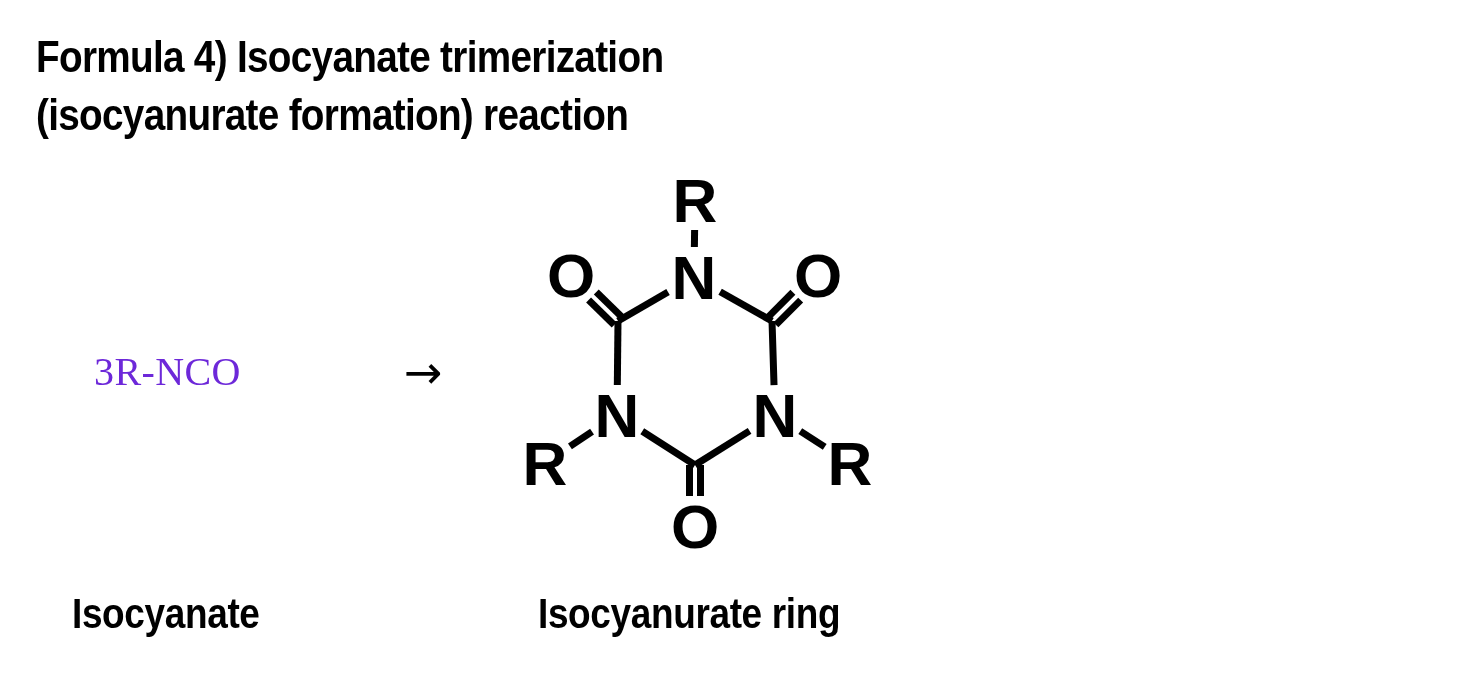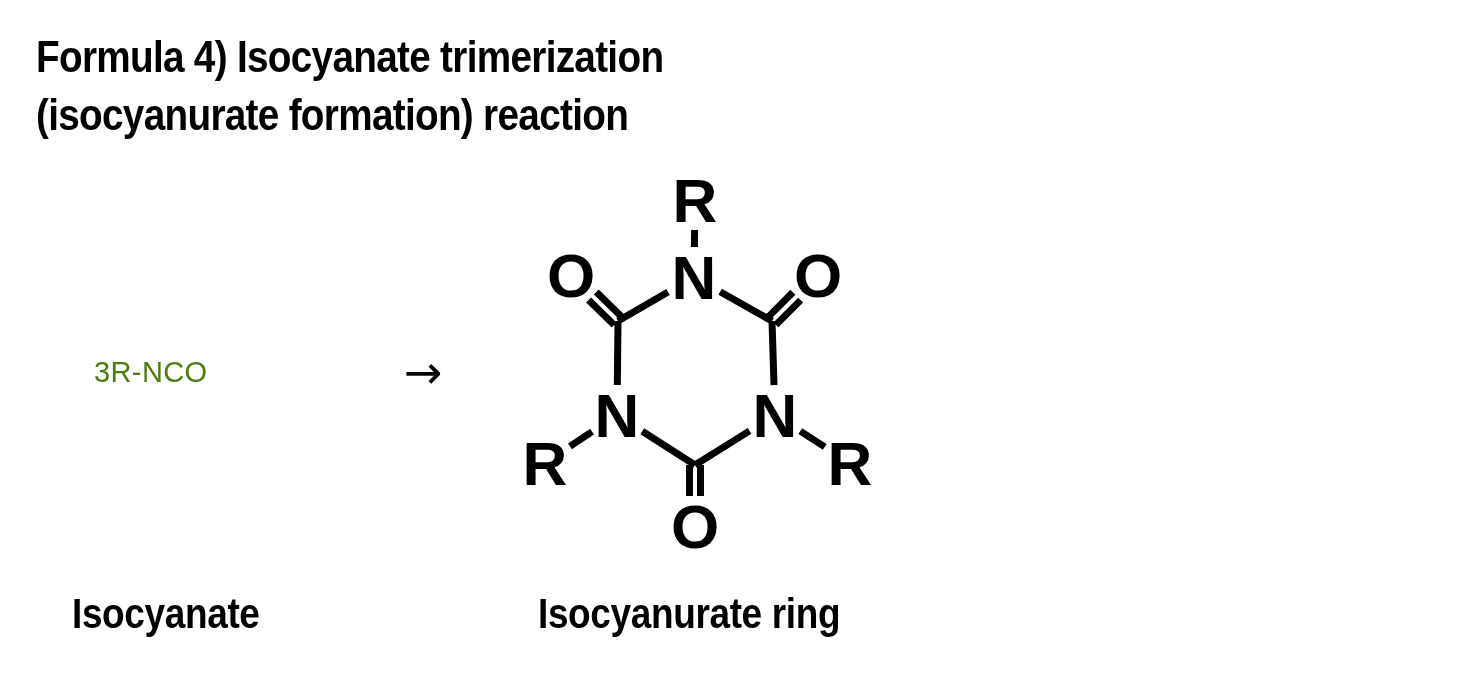--- a/index.html
+++ b/index.html
@@ -41,27 +41,27 @@
     transform-origin: left center;
     white-space: nowrap;
     color: #000000;
   }
 
   
   .reactant-formula {
     position: absolute;
     left: 94px;
     top: 338px;
-    font-family: Liberation Sans, sans-serif;
+    font-family: Liberation Serif, serif;
     font-weight: normal;
-    font-size: 29px;
+    font-size: 40px;
     line-height: 48px;
     letter-spacing: 0.4px;
     white-space: nowrap;
-    color: #4d7c0f;
+    color: #6d28d9;
   }
 
   .reaction-arrow {
     position: absolute;
     left: 404px;
     top: 336px;
     font-family: "DejaVu Sans", sans-serif;
     font-weight: normal;
     font-size: 46px;
     line-height: 52px;

